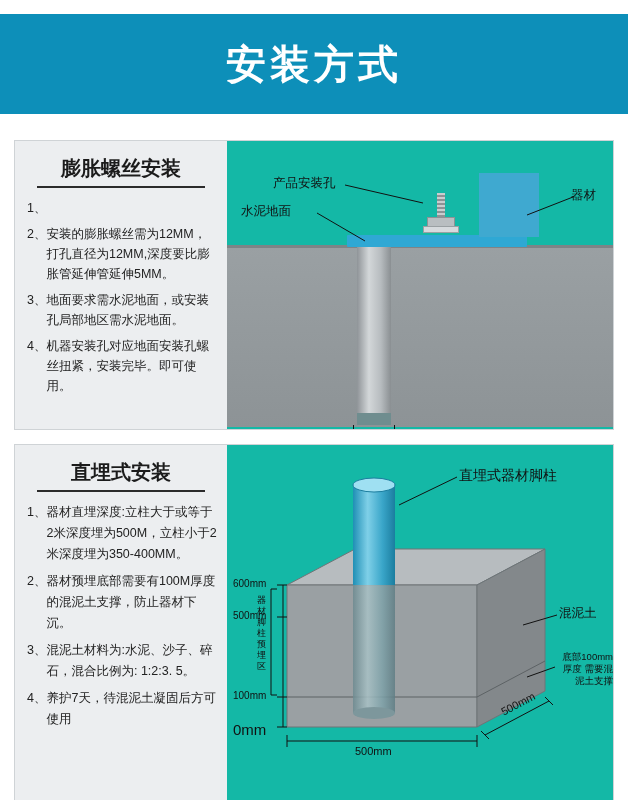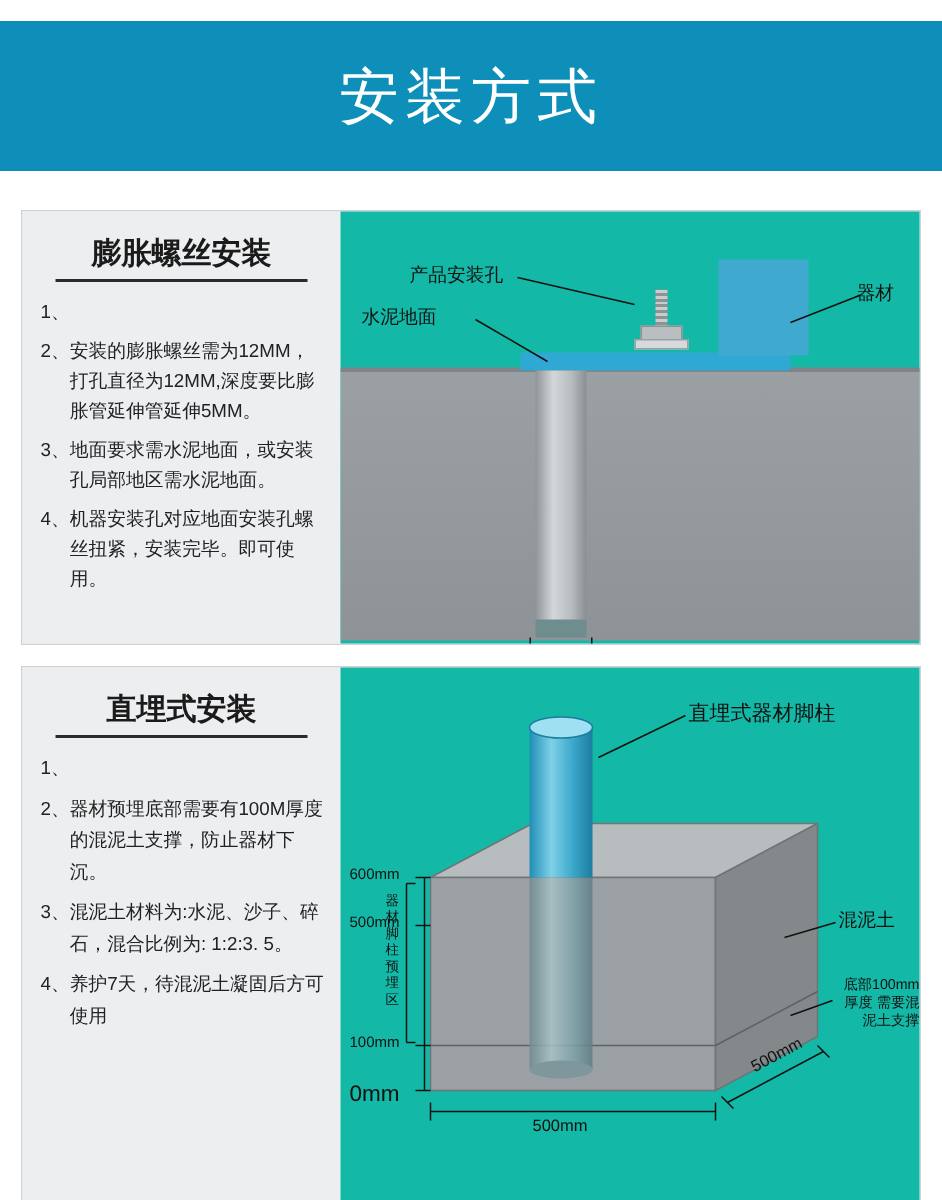--- a/index.html
+++ b/index.html
@@ -11,21 +11,21 @@
   }
   .page{position:relative;width:628px;height:800px;}
 
   
   .banner{
     position:absolute;left:0;top:14px;width:628px;height:100px;
     background:#0d8fb9;
     display:flex;align-items:center;justify-content:center;
   }
   .banner-title{
-    color:#ffffff;font-size:40px;font-weight:normal;letter-spacing:4px;
+    color:#ffffff;font-size:40px;font-weight:bold;letter-spacing:4px;
   }
 
   
   .section{
     position:absolute;left:14px;width:600px;
     border:1px solid #cfd3d6;background:#ffffff;
     box-sizing:border-box;
   }
   #section-1{top:140px;height:290px;}
   #section-2{top:444px;height:424px;}
@@ -168,20 +168,21 @@
   </div>
 
   <div class="section" id="section-2">
 
     <div class="panel-left">
       <div class="panel-title">直埋式安装</div>
       <div class="panel-title-underline"></div>
       <ul class="steps">
         <li>
           <span class="num">1、</span>
+          <span class="txt">器材直埋深度:立柱大于或等于2米深度埋为500M，立柱小于2米深度埋为350-400MM。</span>
         </li>
         <li>
           <span class="num">2、</span>
           <span class="txt">器材预埋底部需要有100M厚度的混泥土支撑，防止器材下沉。</span>
         </li>
         <li>
           <span class="num">3、</span>
           <span class="txt">混泥土材料为:水泥、沙子、碎石，混合比例为: 1:2:3. 5。</span>
         </li>
         <li>

